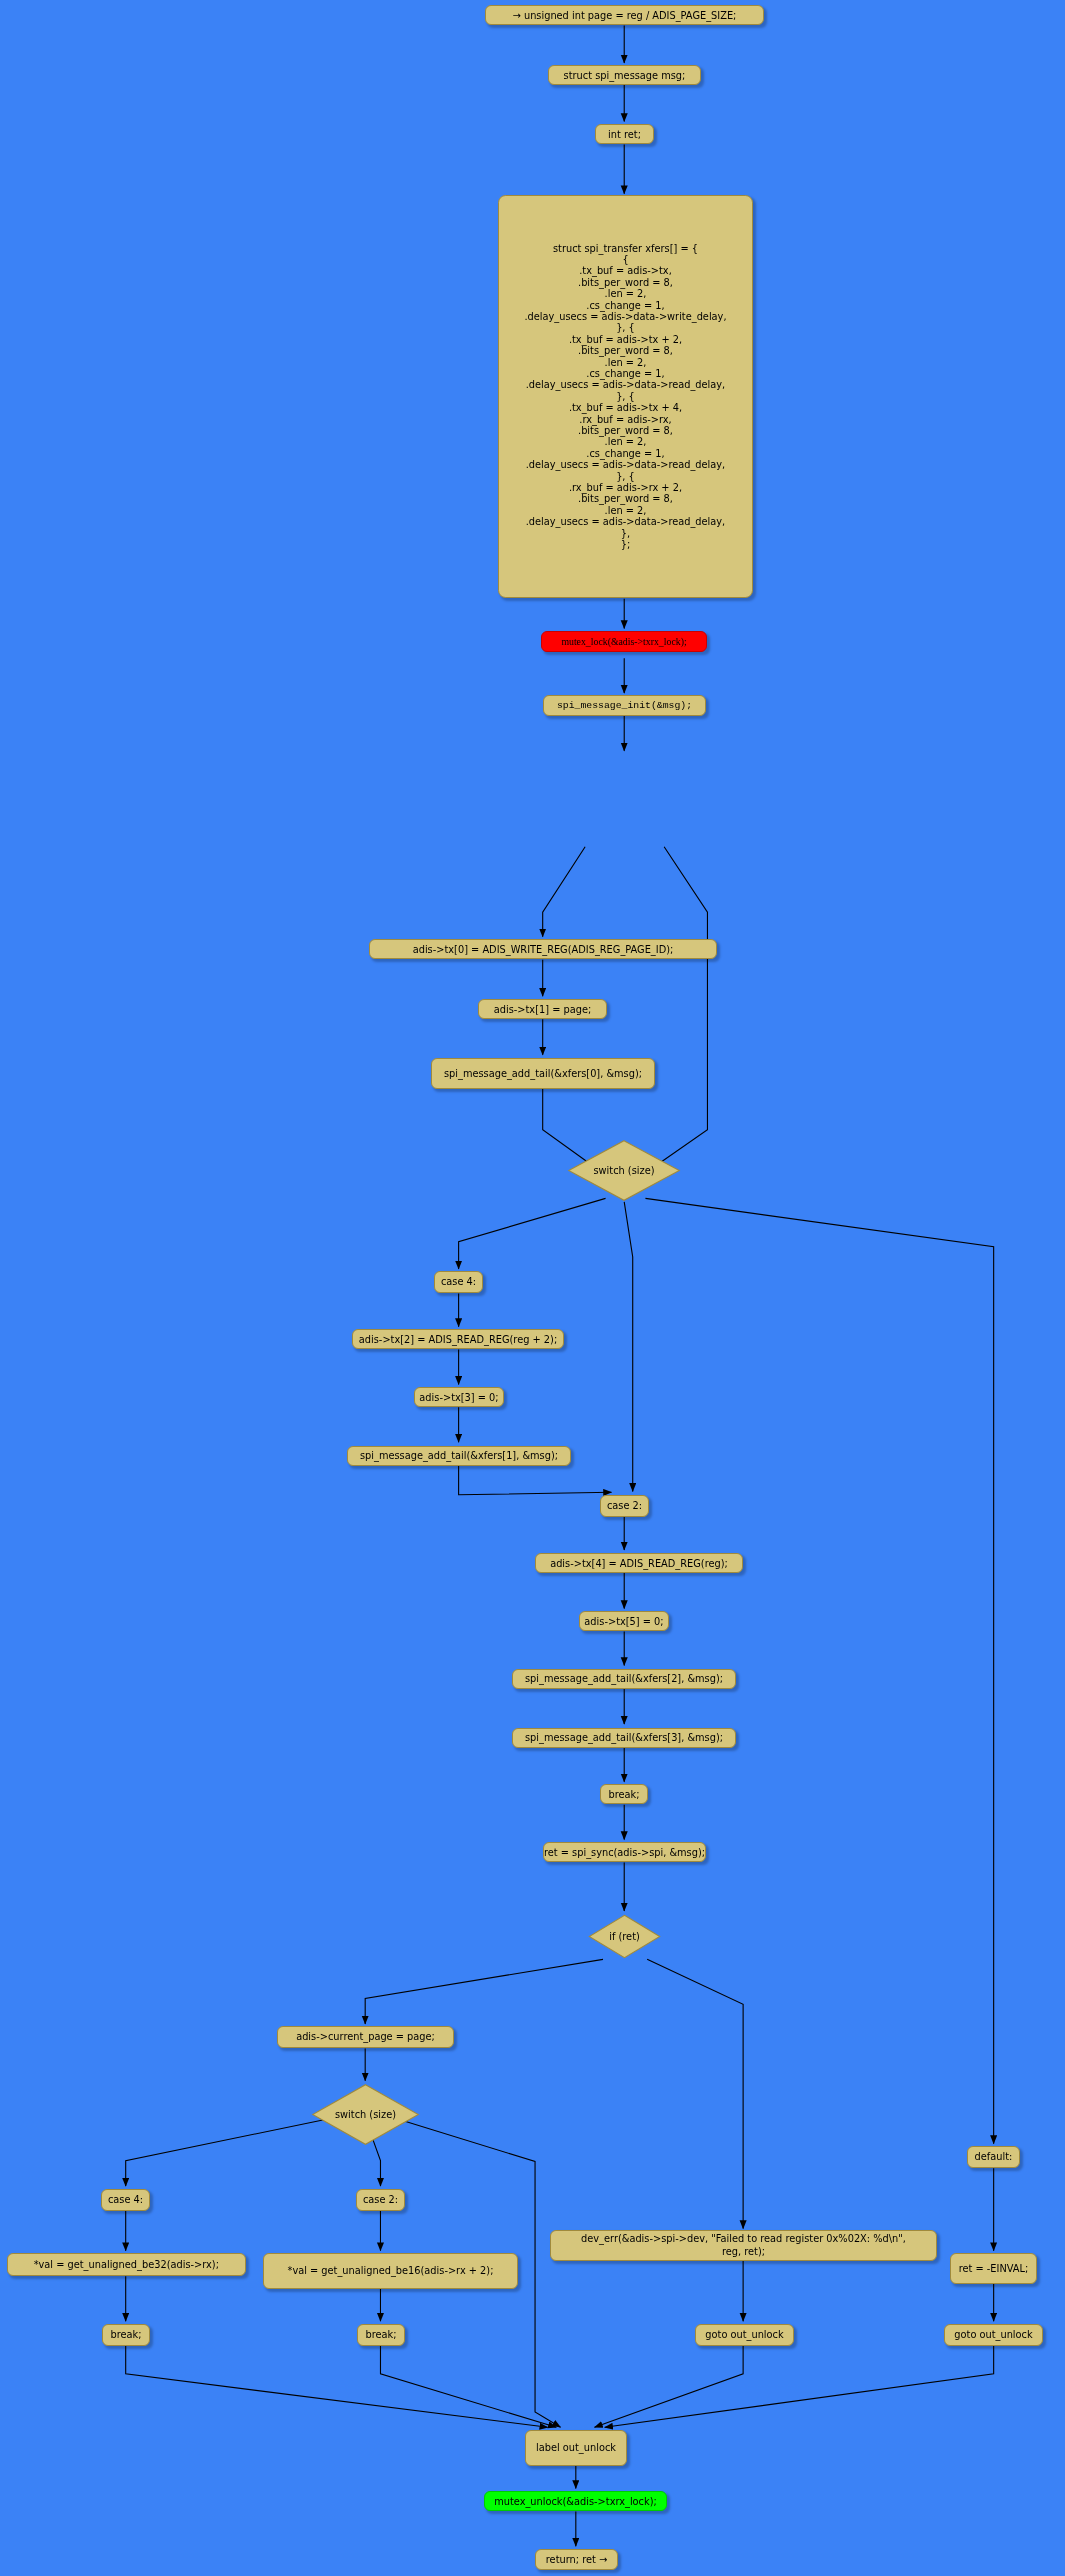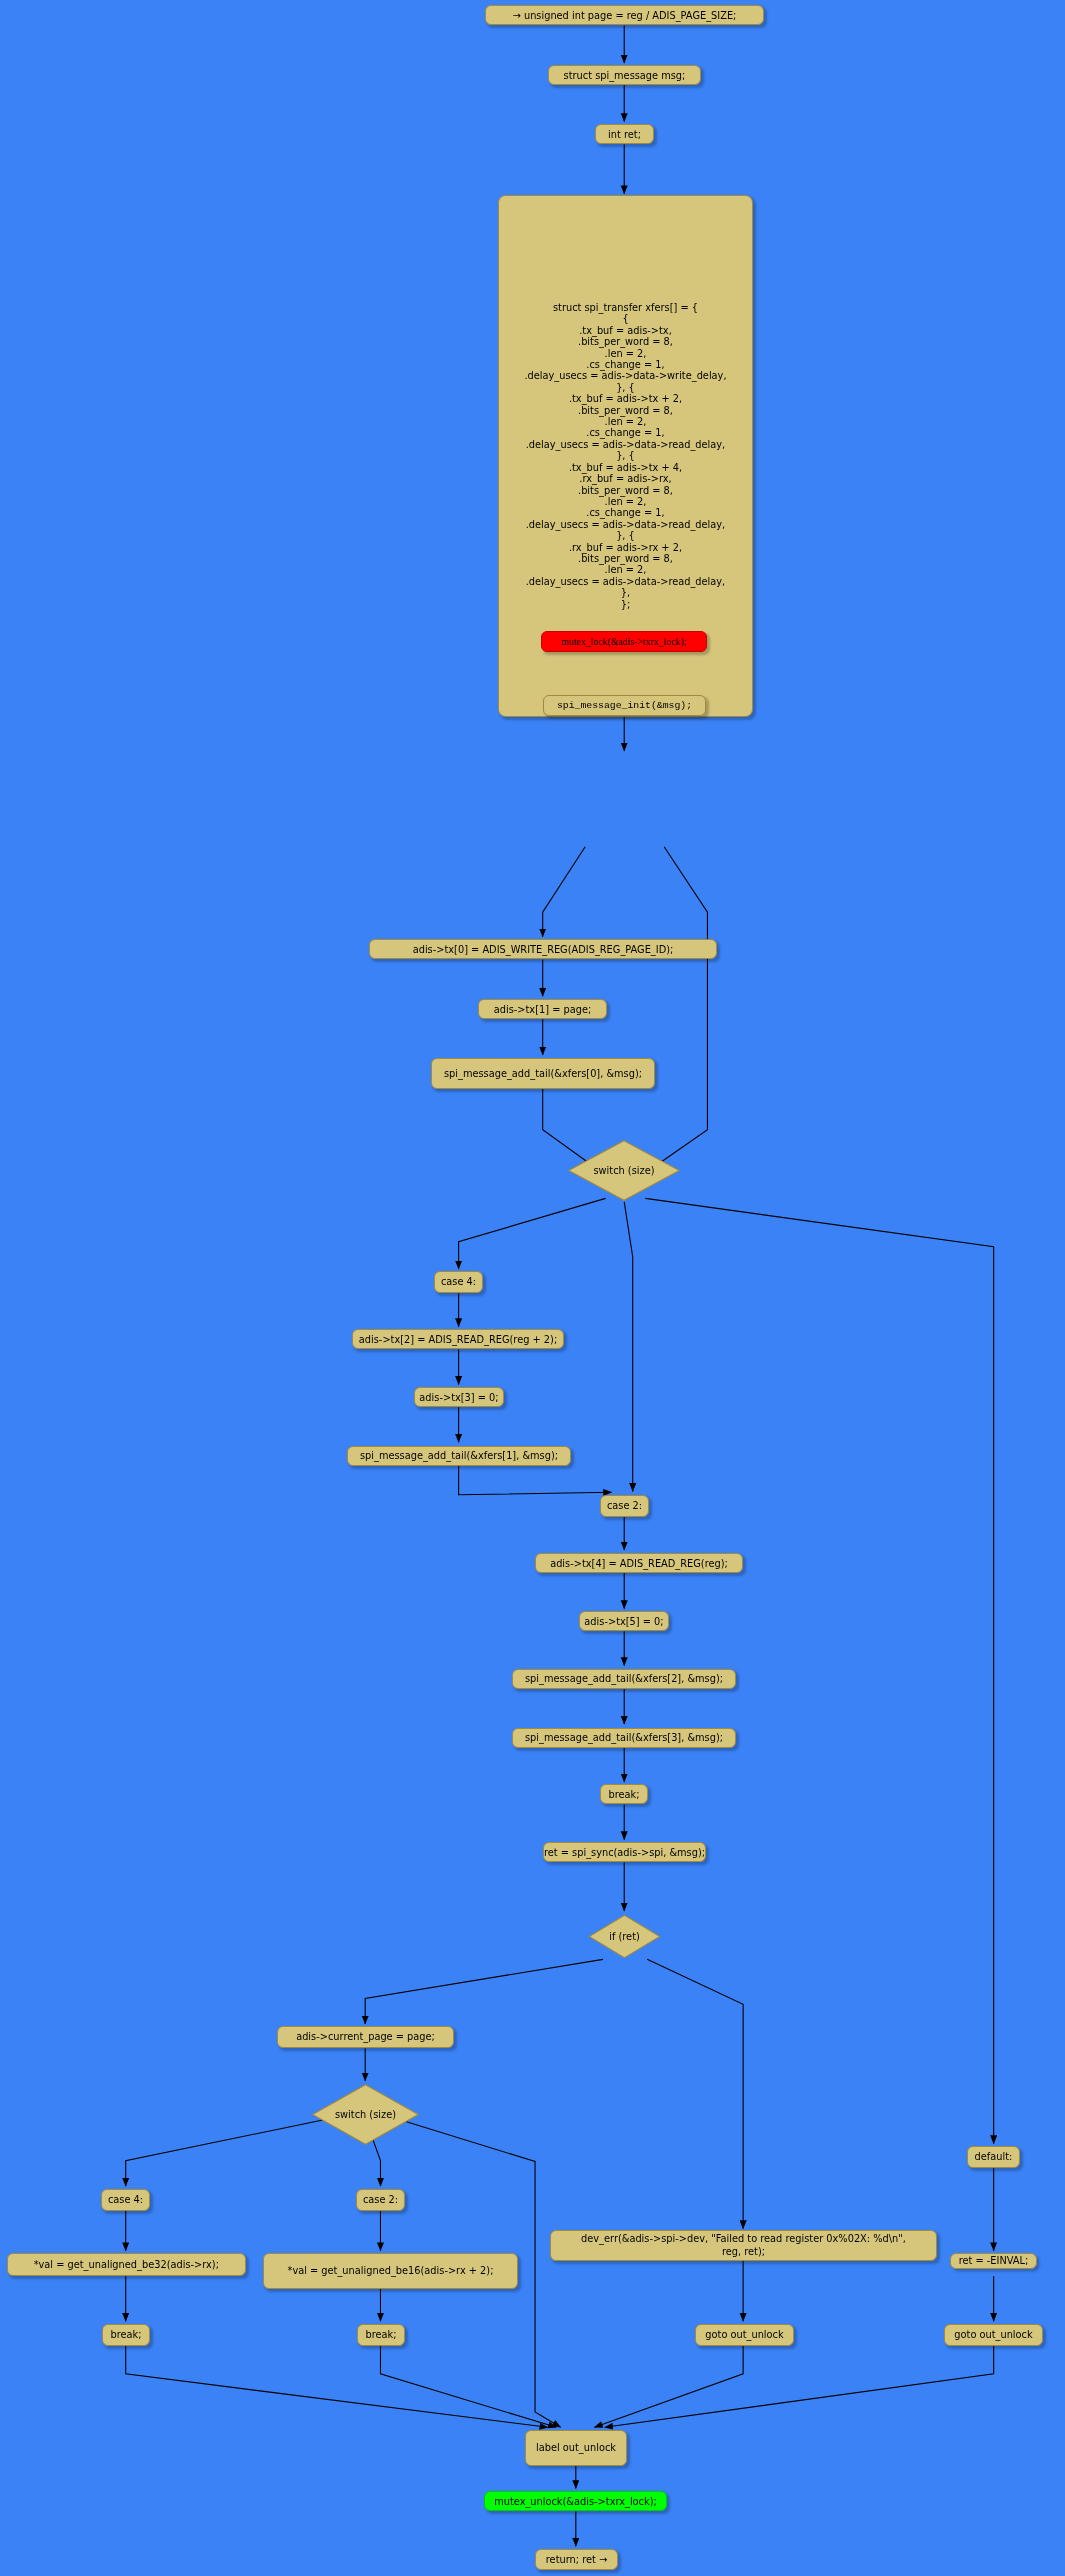--- a/index.html
+++ b/index.html
@@ -183,21 +183,21 @@
       <path d="M678,2957 L678,2998"></path>
     </g>
   </svg>
 
   <div class="node" style="left:485px; top:5.1px; width:279px; height:20.4px;">→ unsigned int page = reg / ADIS_PAGE_SIZE;</div>
 
   <div class="node" style="left:548px; top:65px; width:153px; height:20.4px;">struct spi_message msg;</div>
 
   <div class="node" style="left:595px; top:124px; width:59px; height:20.4px;">int ret;</div>
 
-  <div class="node big-struct" style="left:498px; top:195px; width:255px; height:522px;">struct spi_transfer xfers[] = {
+  <div class="node big-struct" style="left:498px; top:195px; width:255px; height:403px;">struct spi_transfer xfers[] = {
 {
 .tx_buf = adis-&gt;tx,
 .bits_per_word = 8,
 .len = 2,
 .cs_change = 1,
 .delay_usecs = adis-&gt;data-&gt;write_delay,
 }, {
 .tx_buf = adis-&gt;tx + 2,
 .bits_per_word = 8,
 .len = 2,
@@ -286,21 +286,21 @@
 
   <div class="node" style="left:357px; top:2324px; width:48px; height:22px;">break;</div>
 
   <div class="node" style="left:550px; top:2230px; width:387px; height:31px; line-height:12.7px;">dev_err(&amp;adis-&gt;spi-&gt;dev, "Failed to read register 0x%02X: %d\n",
 reg, ret);</div>
 
   <div class="node" style="left:695px; top:2324px; width:99px; height:22px;">goto out_unlock</div>
 
   <div class="node" style="left:967px; top:2146px; width:53px; height:22px;">default:</div>
 
-  <div class="node" style="left:950px; top:2253px; width:87px; height:16px;">ret = -EINVAL;</div>
+  <div class="node" style="left:950px; top:2253px; width:87px; height:31px;">ret = -EINVAL;</div>
 
   <div class="node" style="left:944px; top:2324px; width:99px; height:22px;">goto out_unlock</div>
 
   <div class="node" style="left:525px; top:2430px; width:102px; height:36px;">label out_unlock</div>
 
   <div class="node green" style="left:484px; top:2491px; width:183px; height:20.4px;">mutex_unlock(&amp;adis-&gt;txrx_lock);</div>
 
   <div class="node" style="left:535px; top:2549px; width:83px; height:21px;">return; ret →</div>
 
 </div>

